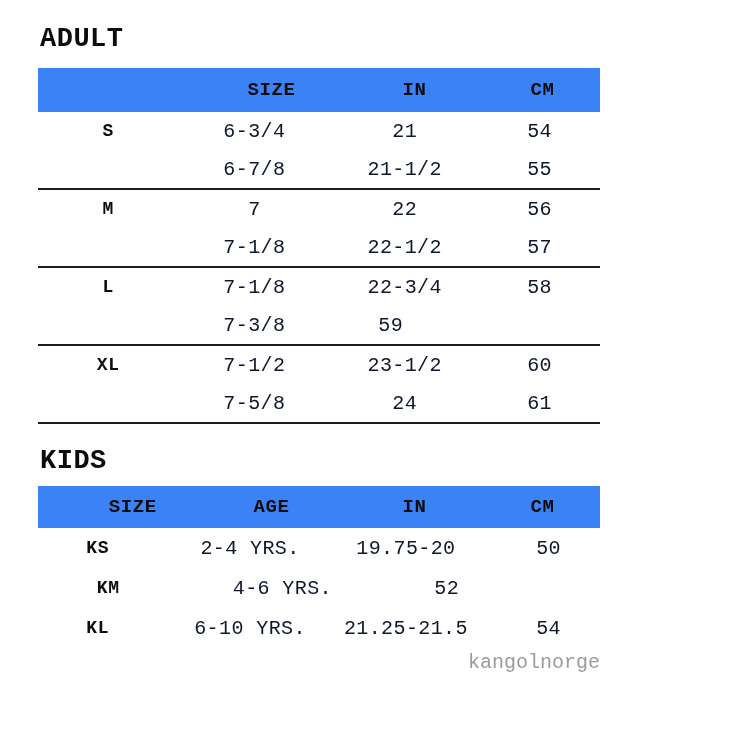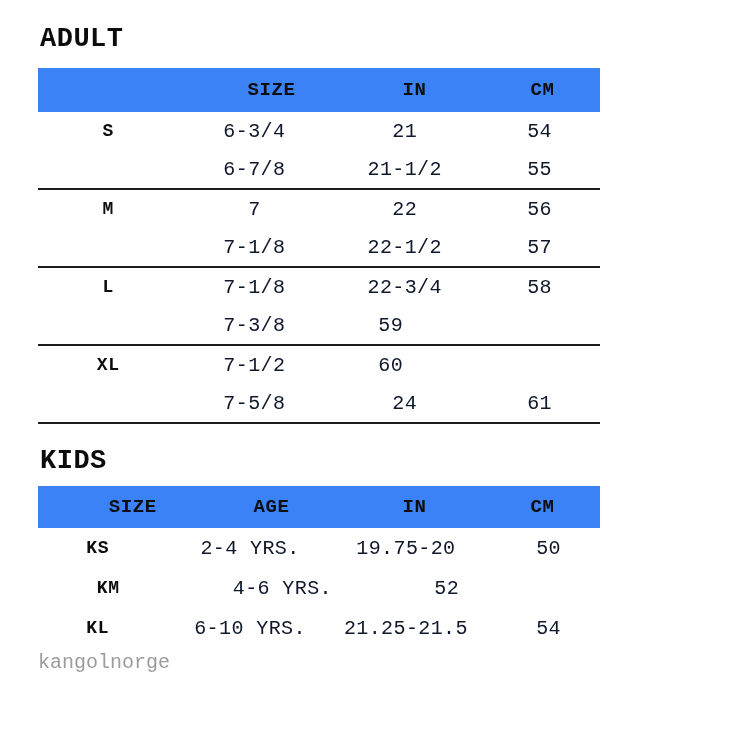--- a/index.html
+++ b/index.html
@@ -56,21 +56,21 @@
     color: #0f172a;
     letter-spacing: 0.4px;
   }
   .td.label {
     font-size: 18px;
     font-weight: 700;
     color: #0d0d0d;
     letter-spacing: 0.6px;
   }
   .footer {
-    text-align: left;
+    text-align: right;
     font-size: 20px;
     color: #9b9b9b;
     margin-top: 3px;
     line-height: 24px;
   }
 </style>
 </head>
 <body>
 
 <div class="page">
@@ -126,20 +126,21 @@
         <div class="td label c1"></div>
         <div class="td c2">7-3/8</div>
         <div class="td c4">59</div>
       </div>
     </div>
 
     <div class="group">
       <div class="tr">
         <div class="td label c1">XL</div>
         <div class="td c2">7-1/2</div>
+        <div class="td c3">23-1/2</div>
         <div class="td c4">60</div>
       </div>
       <div class="tr">
         <div class="td label c1"></div>
         <div class="td c2">7-5/8</div>
         <div class="td c3">24</div>
         <div class="td c4">61</div>
       </div>
     </div>
 

